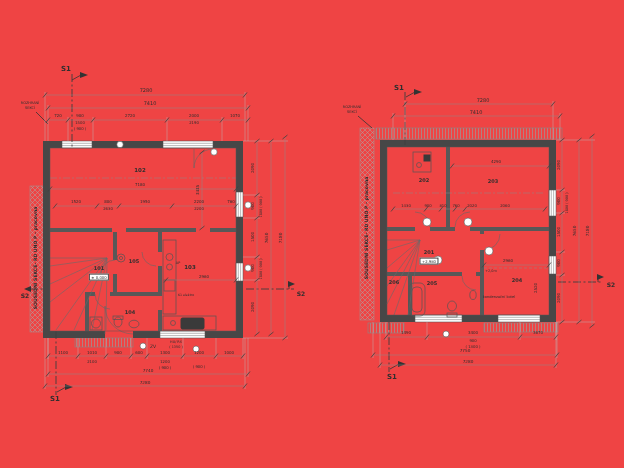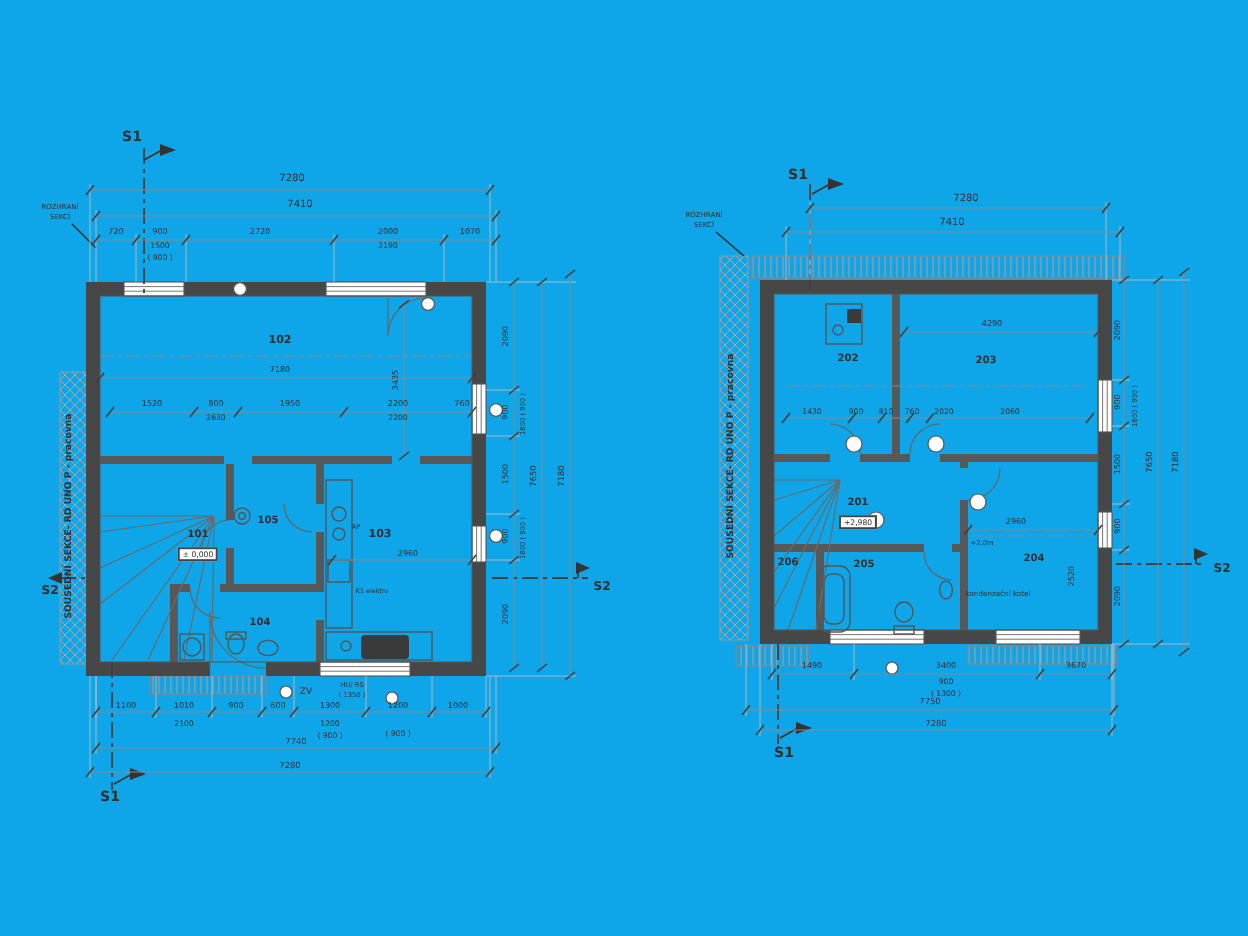--- a/index.html
+++ b/index.html
@@ -1,16 +1,16 @@
 <!DOCTYPE html>
 <html><head>
 <meta charset="utf-8">
 <style>
   html,body{margin:0;padding:0;background:#fff;}
-  #stage{position:relative;width:624px;height:468px;background:#0ea5e9;overflow:hidden;
+  #stage{position:relative;width:624px;height:468px;background:#ef4444;overflow:hidden;
          font-family:"DejaVu Sans",sans-serif;}
   #plan-svg{position:absolute;left:0;top:0;}
   #labels-layer{position:absolute;left:0;top:0;width:624px;height:468px;pointer-events:none;}
   .lbl{position:absolute;white-space:nowrap;color:#2f2f2f;line-height:1;transform-origin:center;}
   .lbl.b{font-weight:bold;}
   .lbl.box{border:0.5px solid #444;background:#fff;padding:0.5px 1.5px;}
   
   .we{fill:#474747;}
   .wi{fill:#585858;}
   .face{fill:none;stroke:#555;stroke-width:0.5;}

